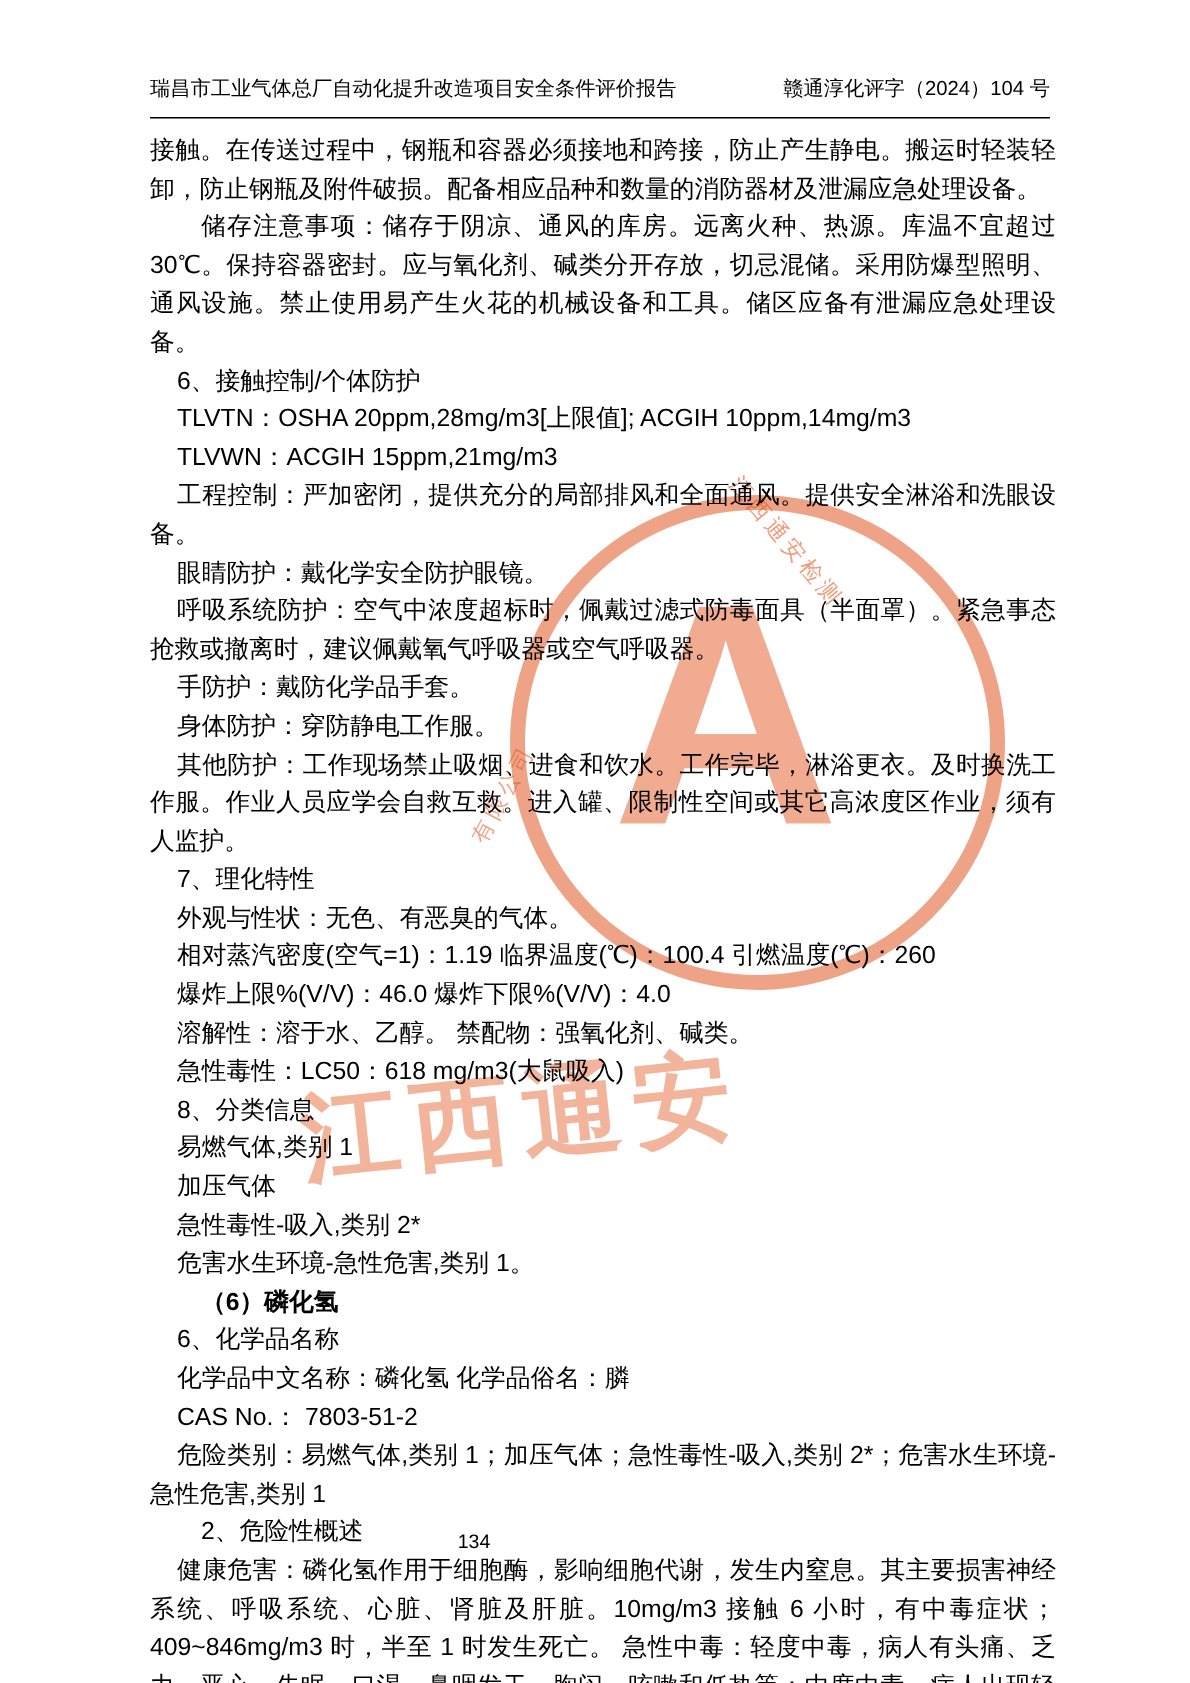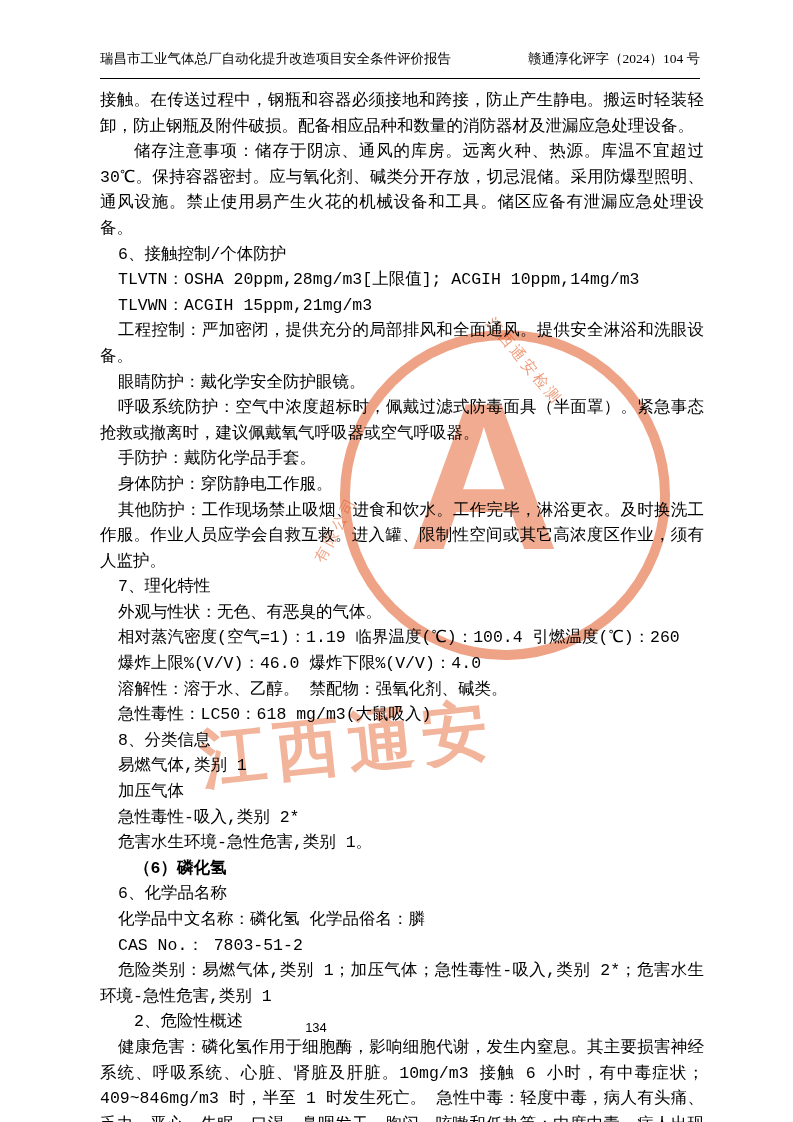--- a/index.html
+++ b/index.html
@@ -96,21 +96,21 @@
     left: 100px;
     top: 50px;
     width: 600px;
     display: flex;
     justify-content: space-between;
     font-size: 13.5px;
     font-family: "Liberation Sans", sans-serif;
     z-index: 10;
   }
   .hdr-left { white-space: nowrap; }
-  .hdr-right { white-space: nowrap; font-family: Liberation Serif, serif; }
+  .hdr-right { white-space: nowrap; }
   .hdr-rule {
     position: absolute;
     left: 100px;
     top: 78px;
     width: 600px;
     height: 1px;
     background: #000;
     z-index: 10;
   }
 
@@ -120,21 +120,21 @@
     left: 100px;
     top: 88px;
     width: 604px;
     z-index: 8;
   }
   .body p {
     margin: 0;
     font-size: 16.5px;
     line-height: 25.6px;
     text-align: justify;
-    font-family: Liberation Mono, monospace;
+    font-family: Liberation Sans, sans-serif;
     letter-spacing: 0px;
   }
   .ind1 { text-indent: 0; }
   .ind2 { text-indent: 18px; }
   .ind-full { text-indent: 34px; }
   .serif { font-family: "Liberation Serif", serif; }
   .bold { font-weight: bold; }
 
   .pagenum {
     position: absolute;

